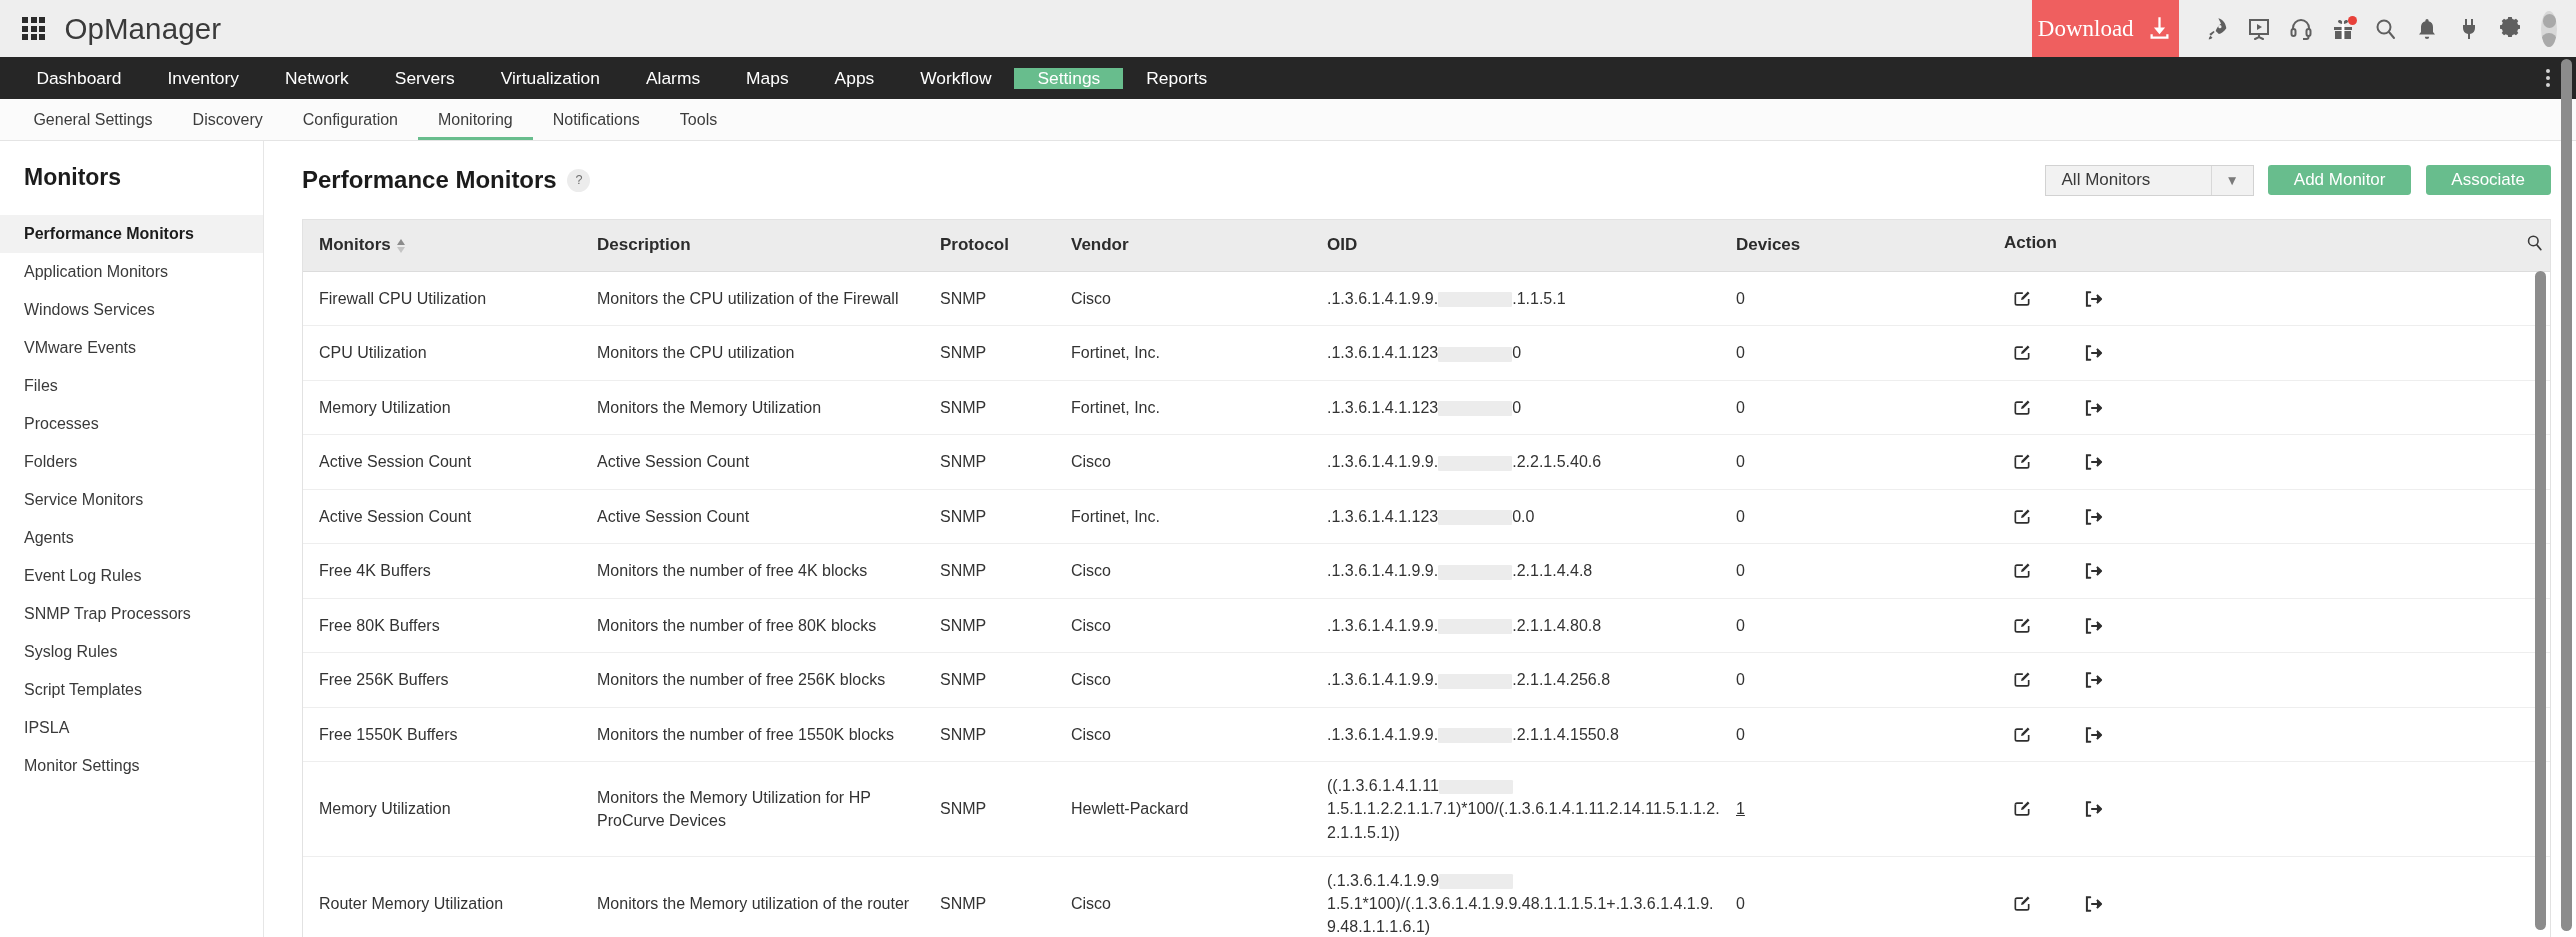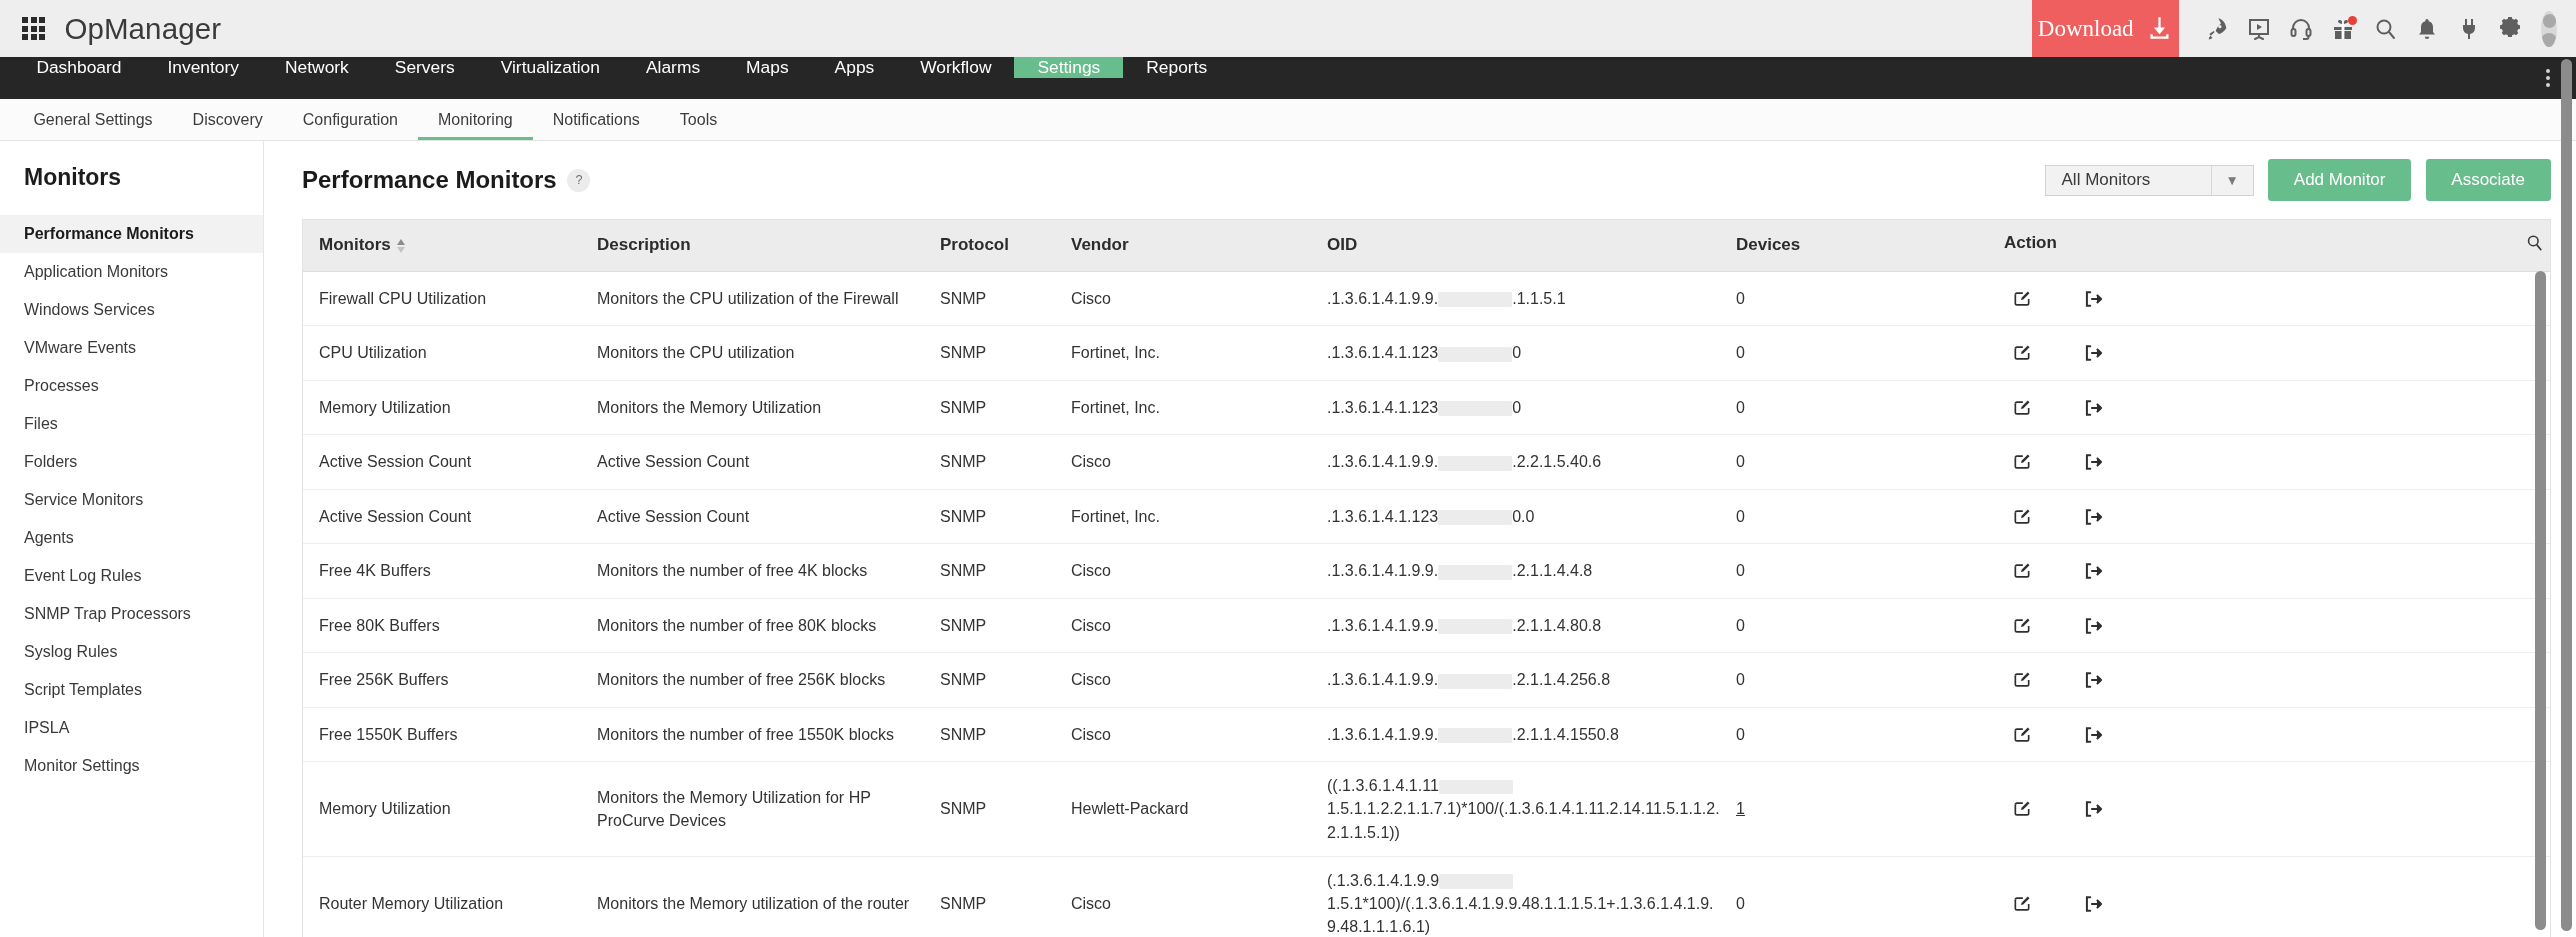--- a/index.html
+++ b/index.html
@@ -88,21 +88,21 @@
   }
   .avatar .head { width: 13.4px; height: 13.4px; border-radius: 50%; background:#a9a9a9; position:absolute; margin-bottom: 19px;}
   .avatar .body { width: 23px; height: 13.4px; border-radius: 11.4px 11.4px 0 0; background:#a9a9a9; }
   .avatar-wrap { position: relative; display:flex; align-items:flex-end; justify-content:center; width:36px; height:36px;}
 
   
   .mainnav {
     height: 42px;
     background: #262626;
     display: flex;
-    align-items: flex-start;
+    align-items: center;
     position: relative;
   }
   .mainnav .nav-item {
     color: #ffffff;
     font-size: 17.4px;
     display: flex;
     align-items: center;
     padding: 0 23px;
     cursor: pointer;
     white-space: nowrap;
@@ -229,21 +229,21 @@
   }
   .select-box .sel-caret {
     width: 42px;
     height: 100%;
     border-left: 0.7px solid #d8d8d8;
     display: flex; align-items: center; justify-content: center;
     color: #7a7a7a;
     font-size: 13.4px;
   }
   .gbtn {
-    height: 42px;
+    height: 30px;
     background: #68bd8d;
     color: #fff;
     font-size: 17px;
     border: none;
     border-radius: 3.4px;
     padding: 0 25.5px;
     cursor: pointer;
     font-family: inherit;
     white-space: nowrap;
   }
@@ -457,22 +457,22 @@
 
 <div class="layout">
 
   <div class="sidebar">
     <h2>Monitors</h2>
     <div id="sidebar-list">
         <div class="side-item active"><span>Performance Monitors</span></div>
         <div class="side-item"><span>Application Monitors</span></div>
         <div class="side-item"><span>Windows Services</span></div>
         <div class="side-item"><span>VMware Events</span></div>
+        <div class="side-item"><span>Files</span></div>
         <div class="side-item"><span>Processes</span></div>
-        <div class="side-item"><span>Files</span></div>
         <div class="side-item"><span>Folders</span></div>
         <div class="side-item"><span>Service Monitors</span></div>
         <div class="side-item"><span>Agents</span></div>
         <div class="side-item"><span>Event Log Rules</span></div>
         <div class="side-item"><span>SNMP Trap Processors</span></div>
         <div class="side-item"><span>Syslog Rules</span></div>
         <div class="side-item"><span>Script Templates</span></div>
         <div class="side-item"><span>IPSLA</span></div>
         <div class="side-item"><span>Monitor Settings</span></div>
       </div>

